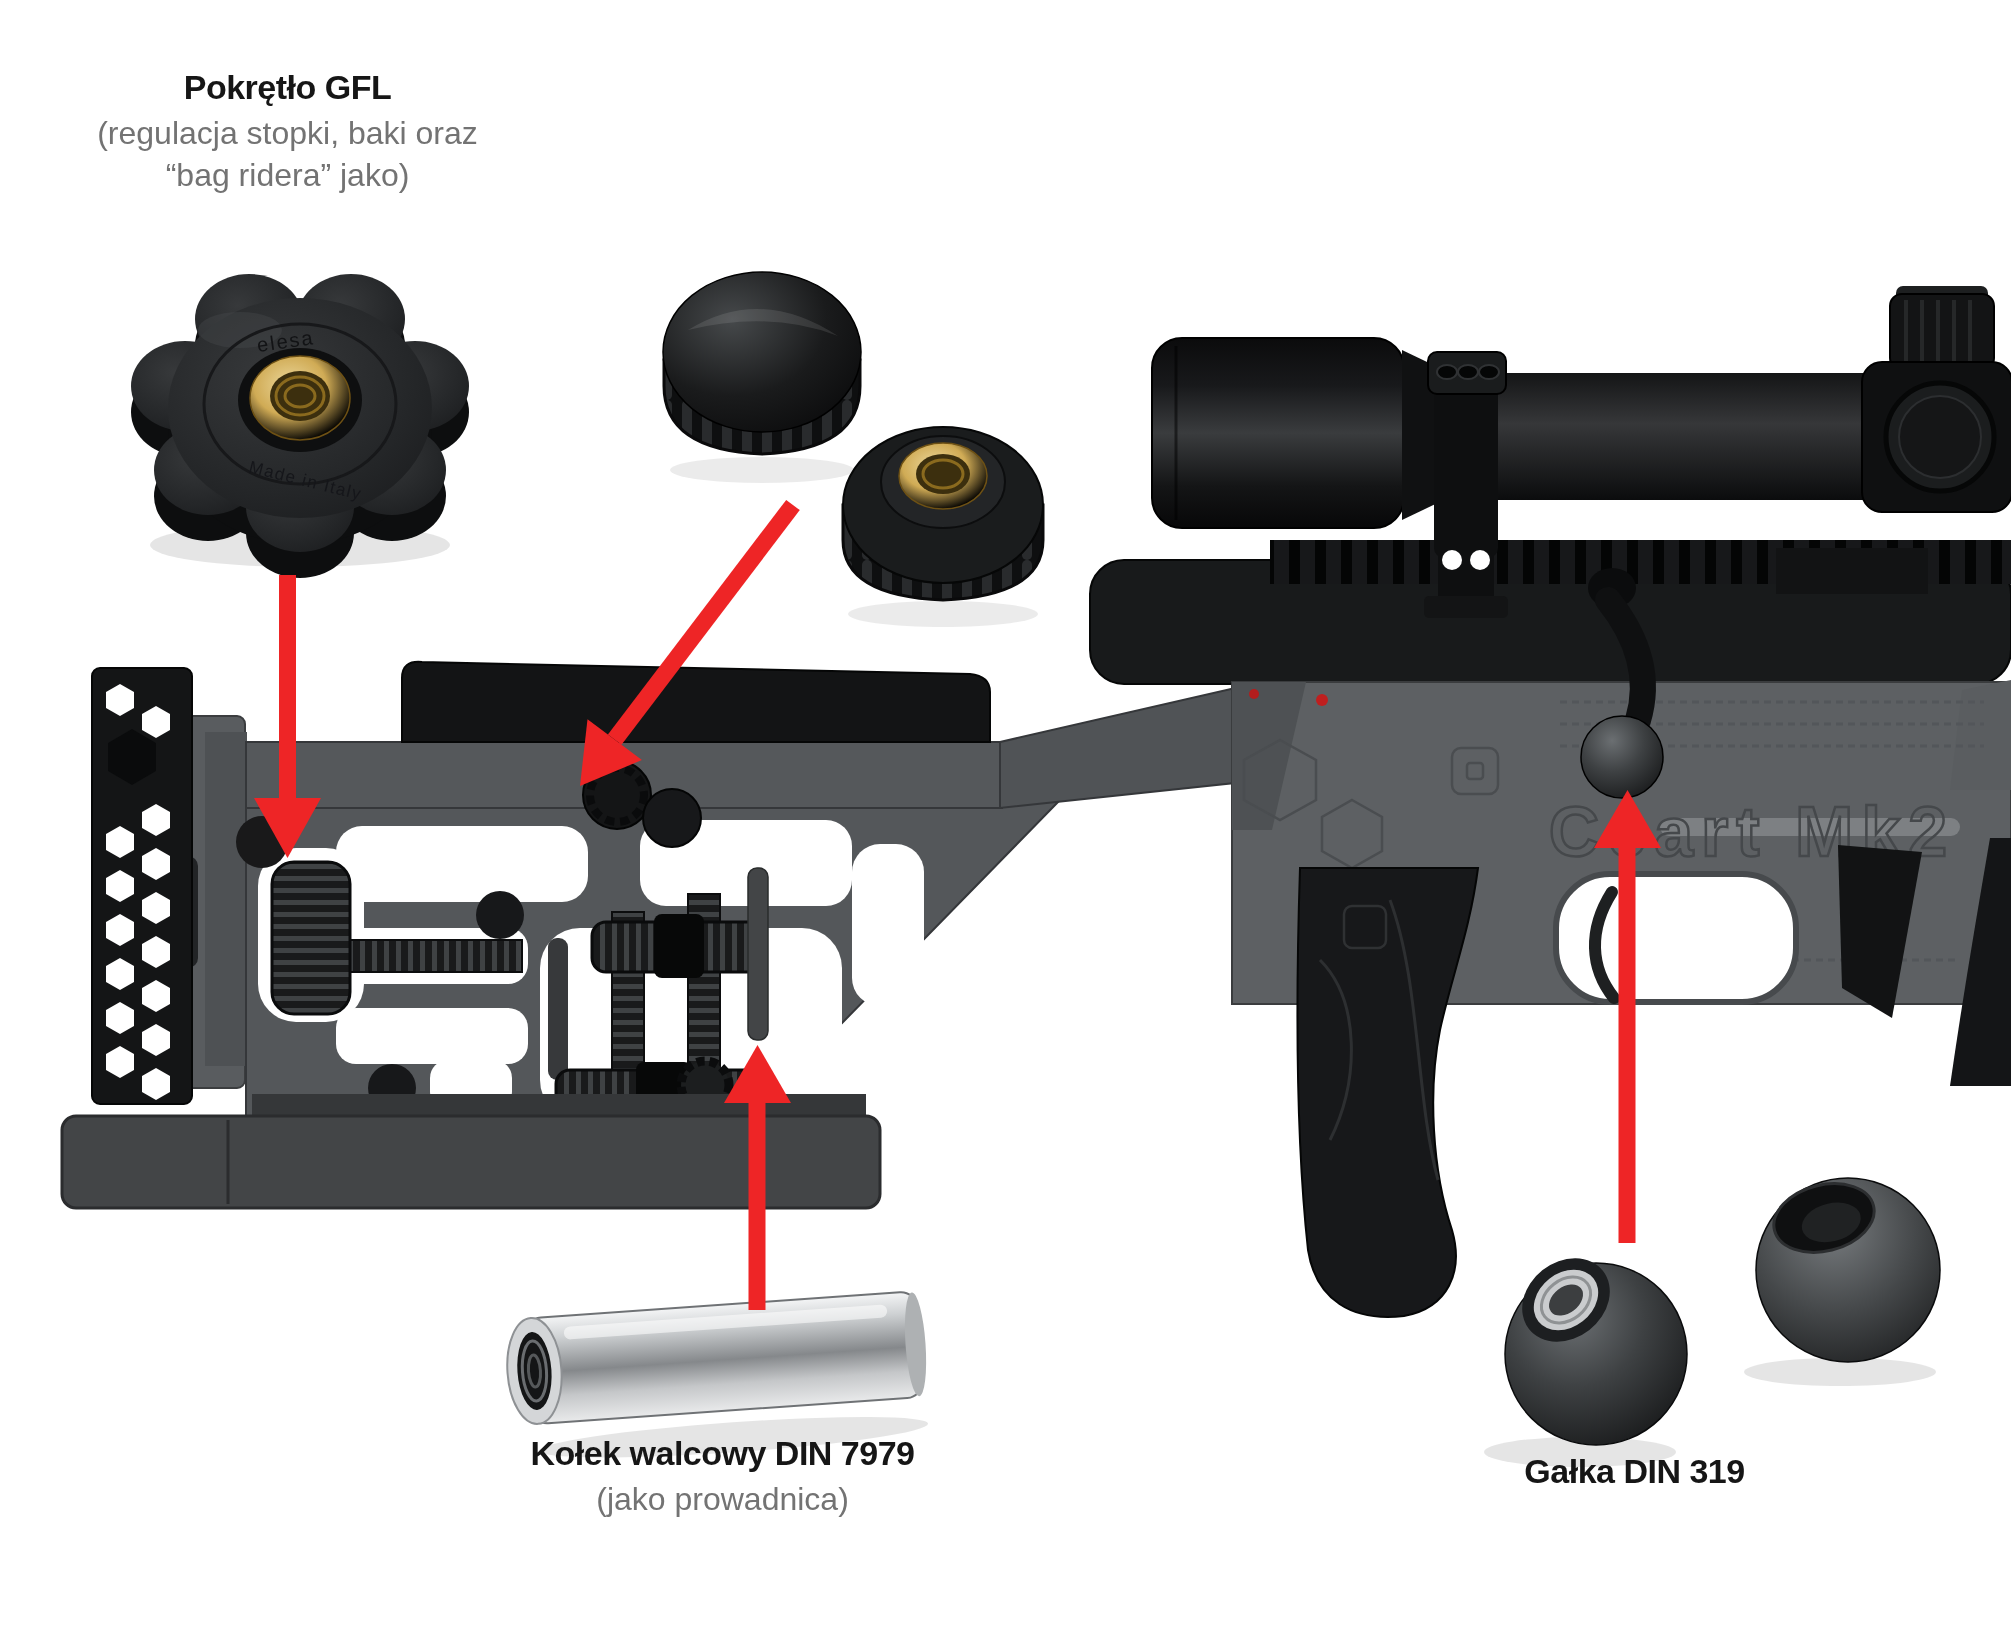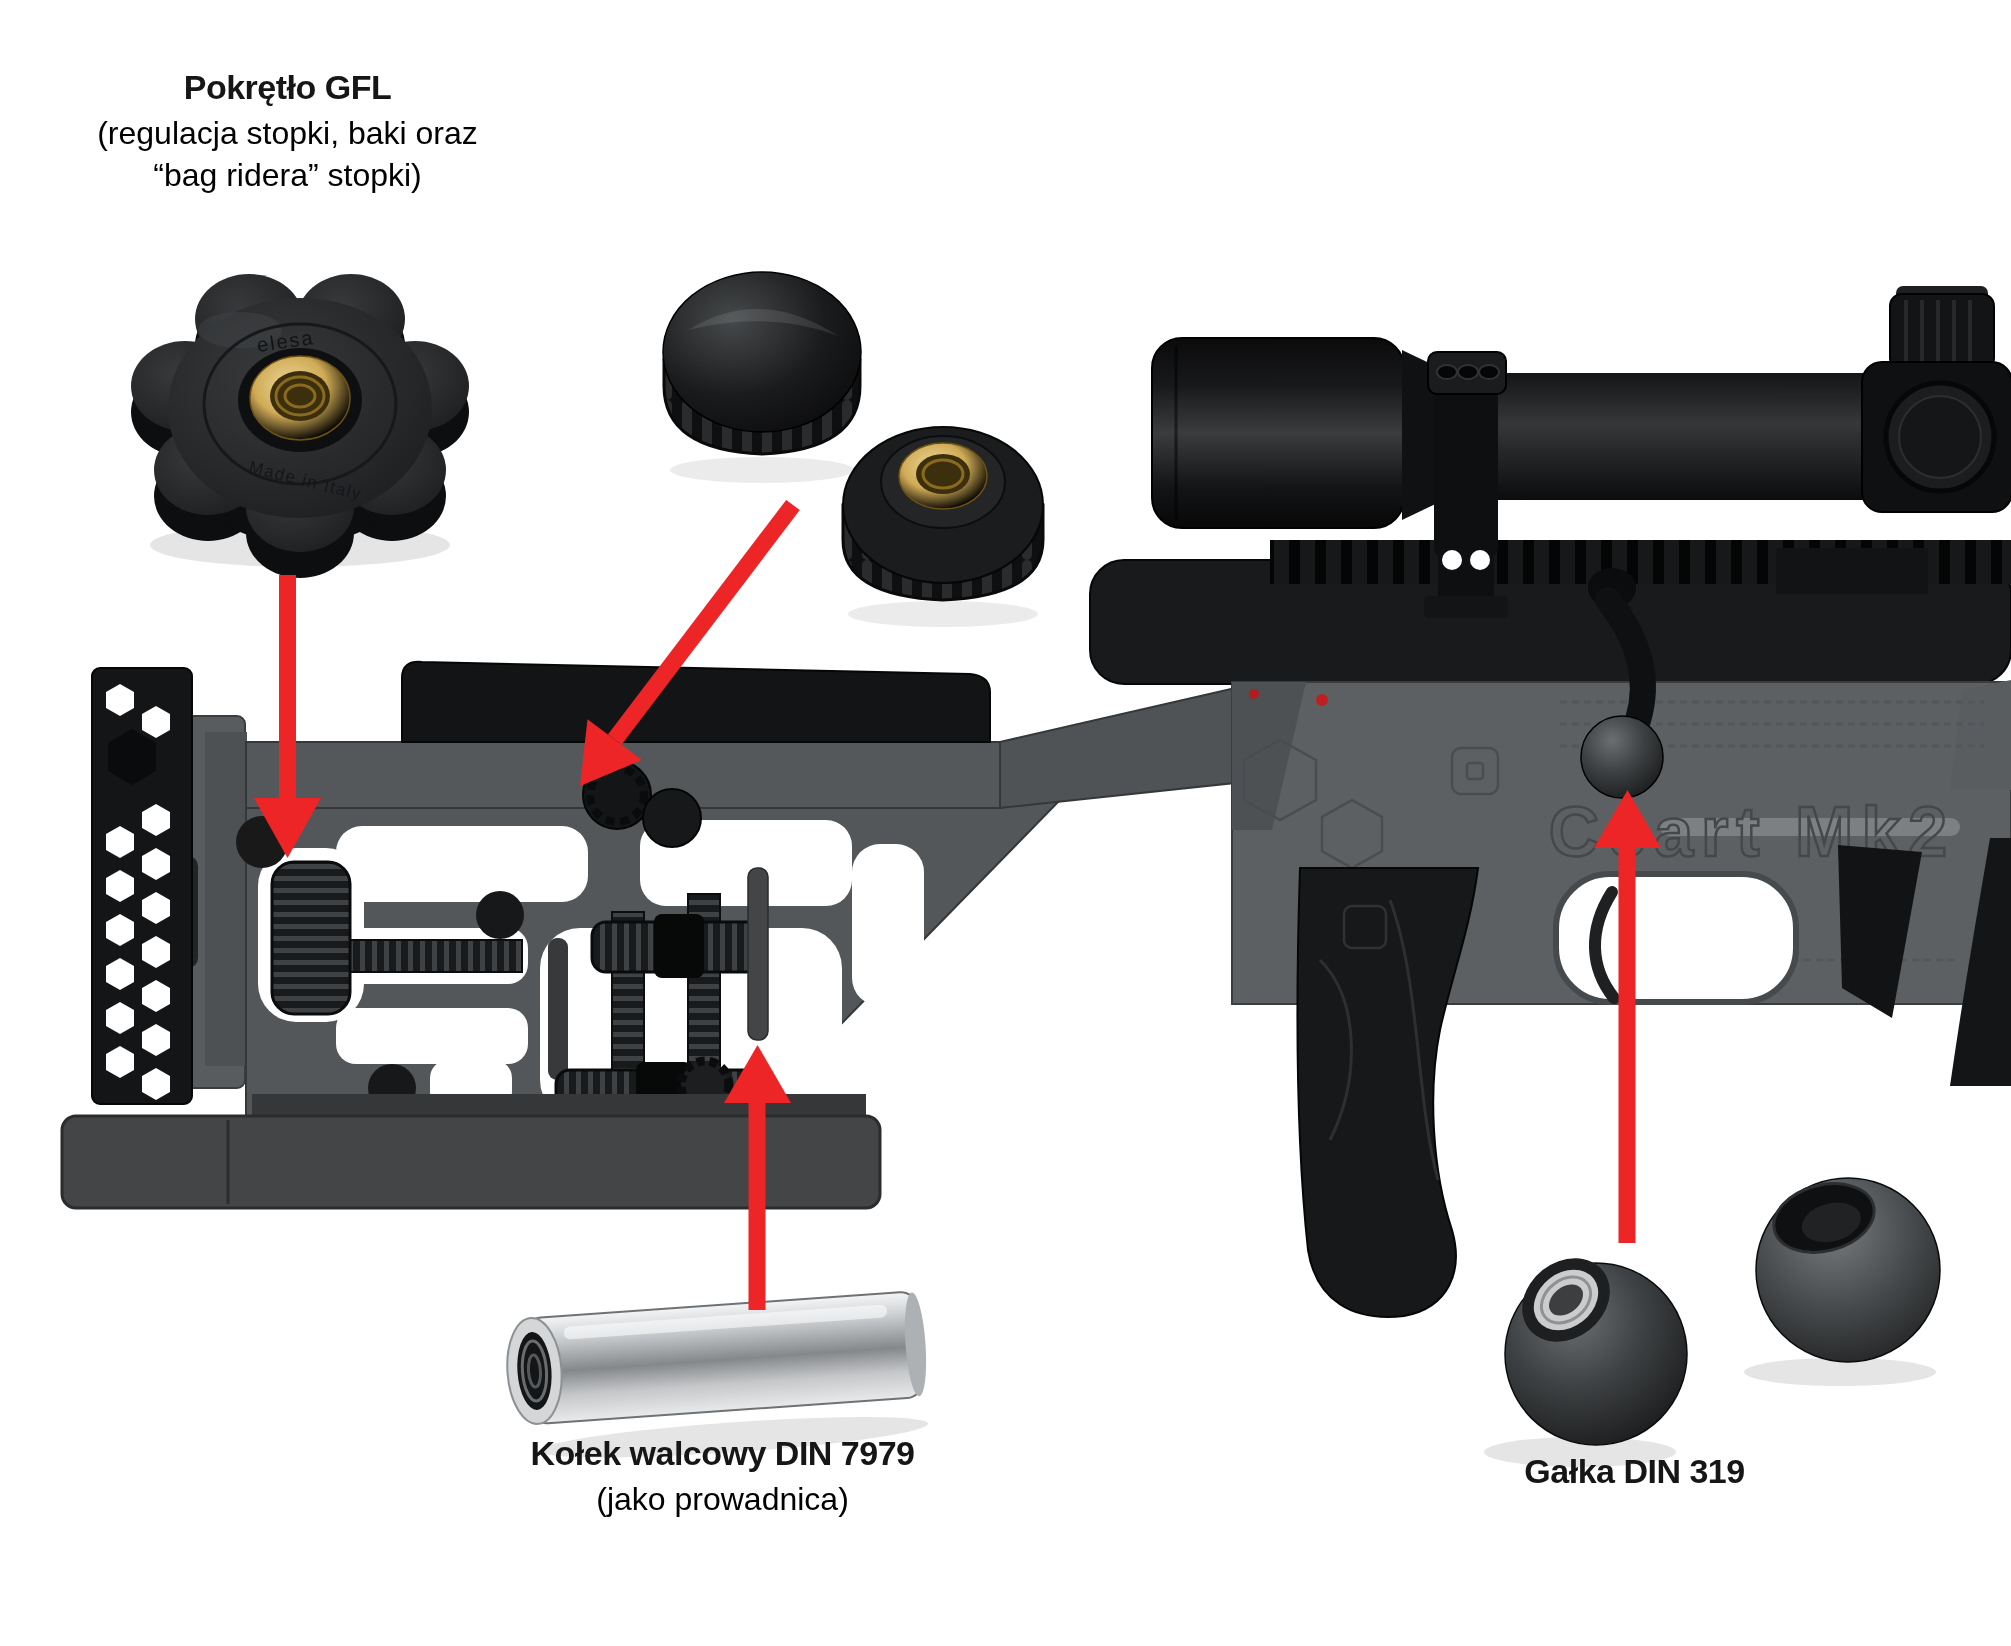--- a/index.html
+++ b/index.html
@@ -1,20 +1,20 @@
 <!DOCTYPE html>
 <html><head>
 <meta charset="utf-8">
 <style>
   html,body{margin:0;padding:0;background:#fff;}
   #canvas{position:relative;width:2011px;height:1646px;background:#ffffff;overflow:hidden;
           font-family:"Liberation Sans",sans-serif;}
   .part-label{position:absolute;text-align:center;color:#1b1b1b;}
   .part-title{font-weight:700;font-size:34px;line-height:1.15;letter-spacing:-0.5px;color:#161616;}
-  .part-sub{font-size:32px;line-height:1.3;color:#000000;margin-top:6px;}
+  .part-sub{font-size:32px;line-height:1.3;color:#737373;margin-top:6px;}
   #label-gfl{top:68px;left:35px;width:505px;}
   #label-b193{top:160px;left:620px;width:505px;}
   #label-din7979{top:1434px;left:370px;width:705px;}
   #label-din319{top:1452px;left:1322px;width:625px;}
   #rifle-svg{position:absolute;top:0;left:0;width:2011px;height:1646px;}
 </style>
 </head>
 <body>
 
 <div id="canvas">
@@ -338,21 +338,21 @@
         <rect x="1618.5" y="845" width="17" height="398"></rect>
         <polygon points="1594,848 1661,848 1627.5,790"></polygon>
       </g>
     </g>
   </svg>
 
   <div class="part-label" id="label-gfl">
     <div class="part-title">Pokrętło GFL</div>
     <div class="part-sub">
       <div>(regulacja stopki, baki oraz</div>
-      <div>“bag ridera” stopki)</div>
+      <div>“bag ridera” jako)</div>
     </div>
   </div>
 
 
   <div class="part-label" id="label-din7979">
     <div class="part-title">Kołek walcowy DIN 7979</div>
     <div class="part-sub">(jako prowadnica)</div>
   </div>
 
   <div class="part-label" id="label-din319">

